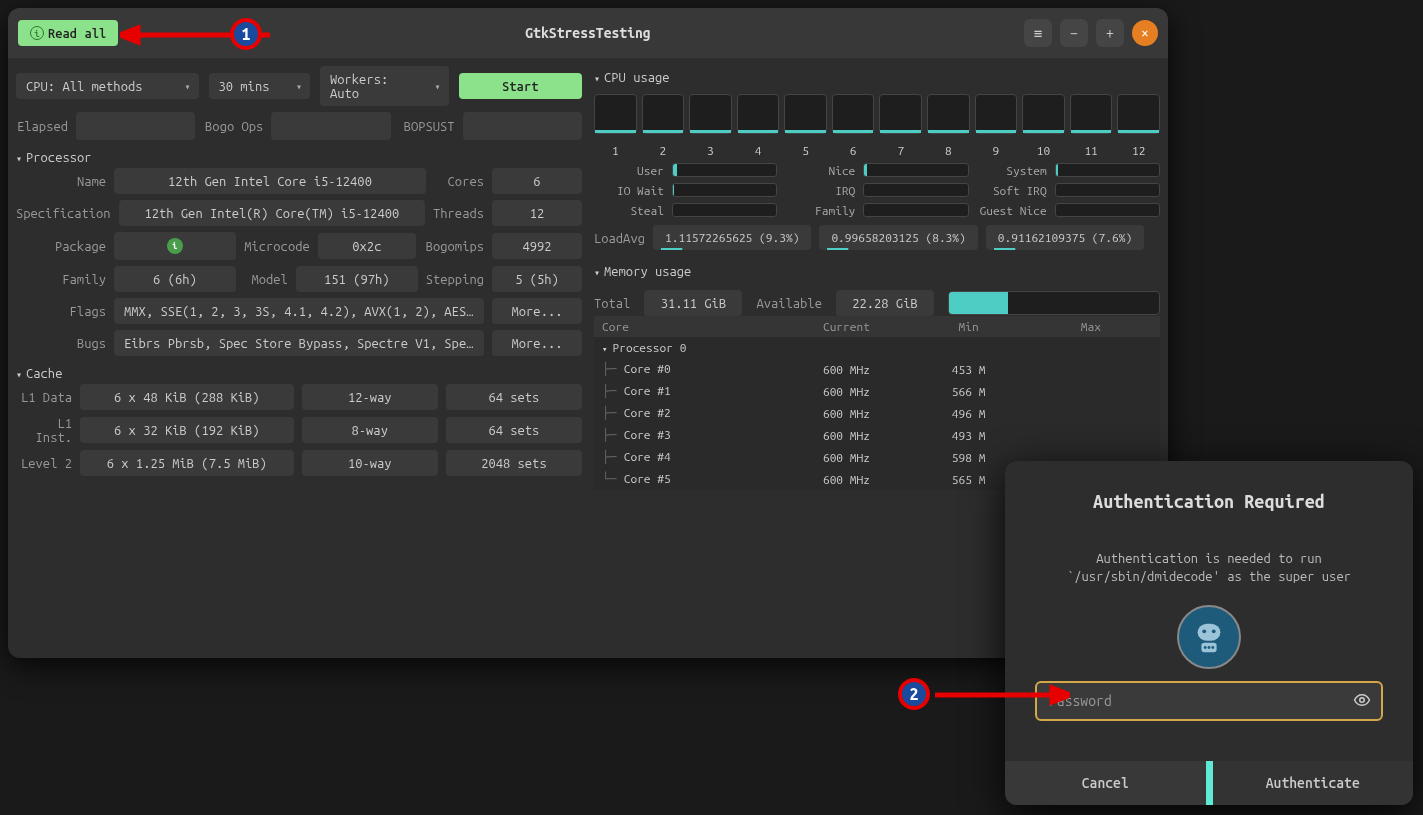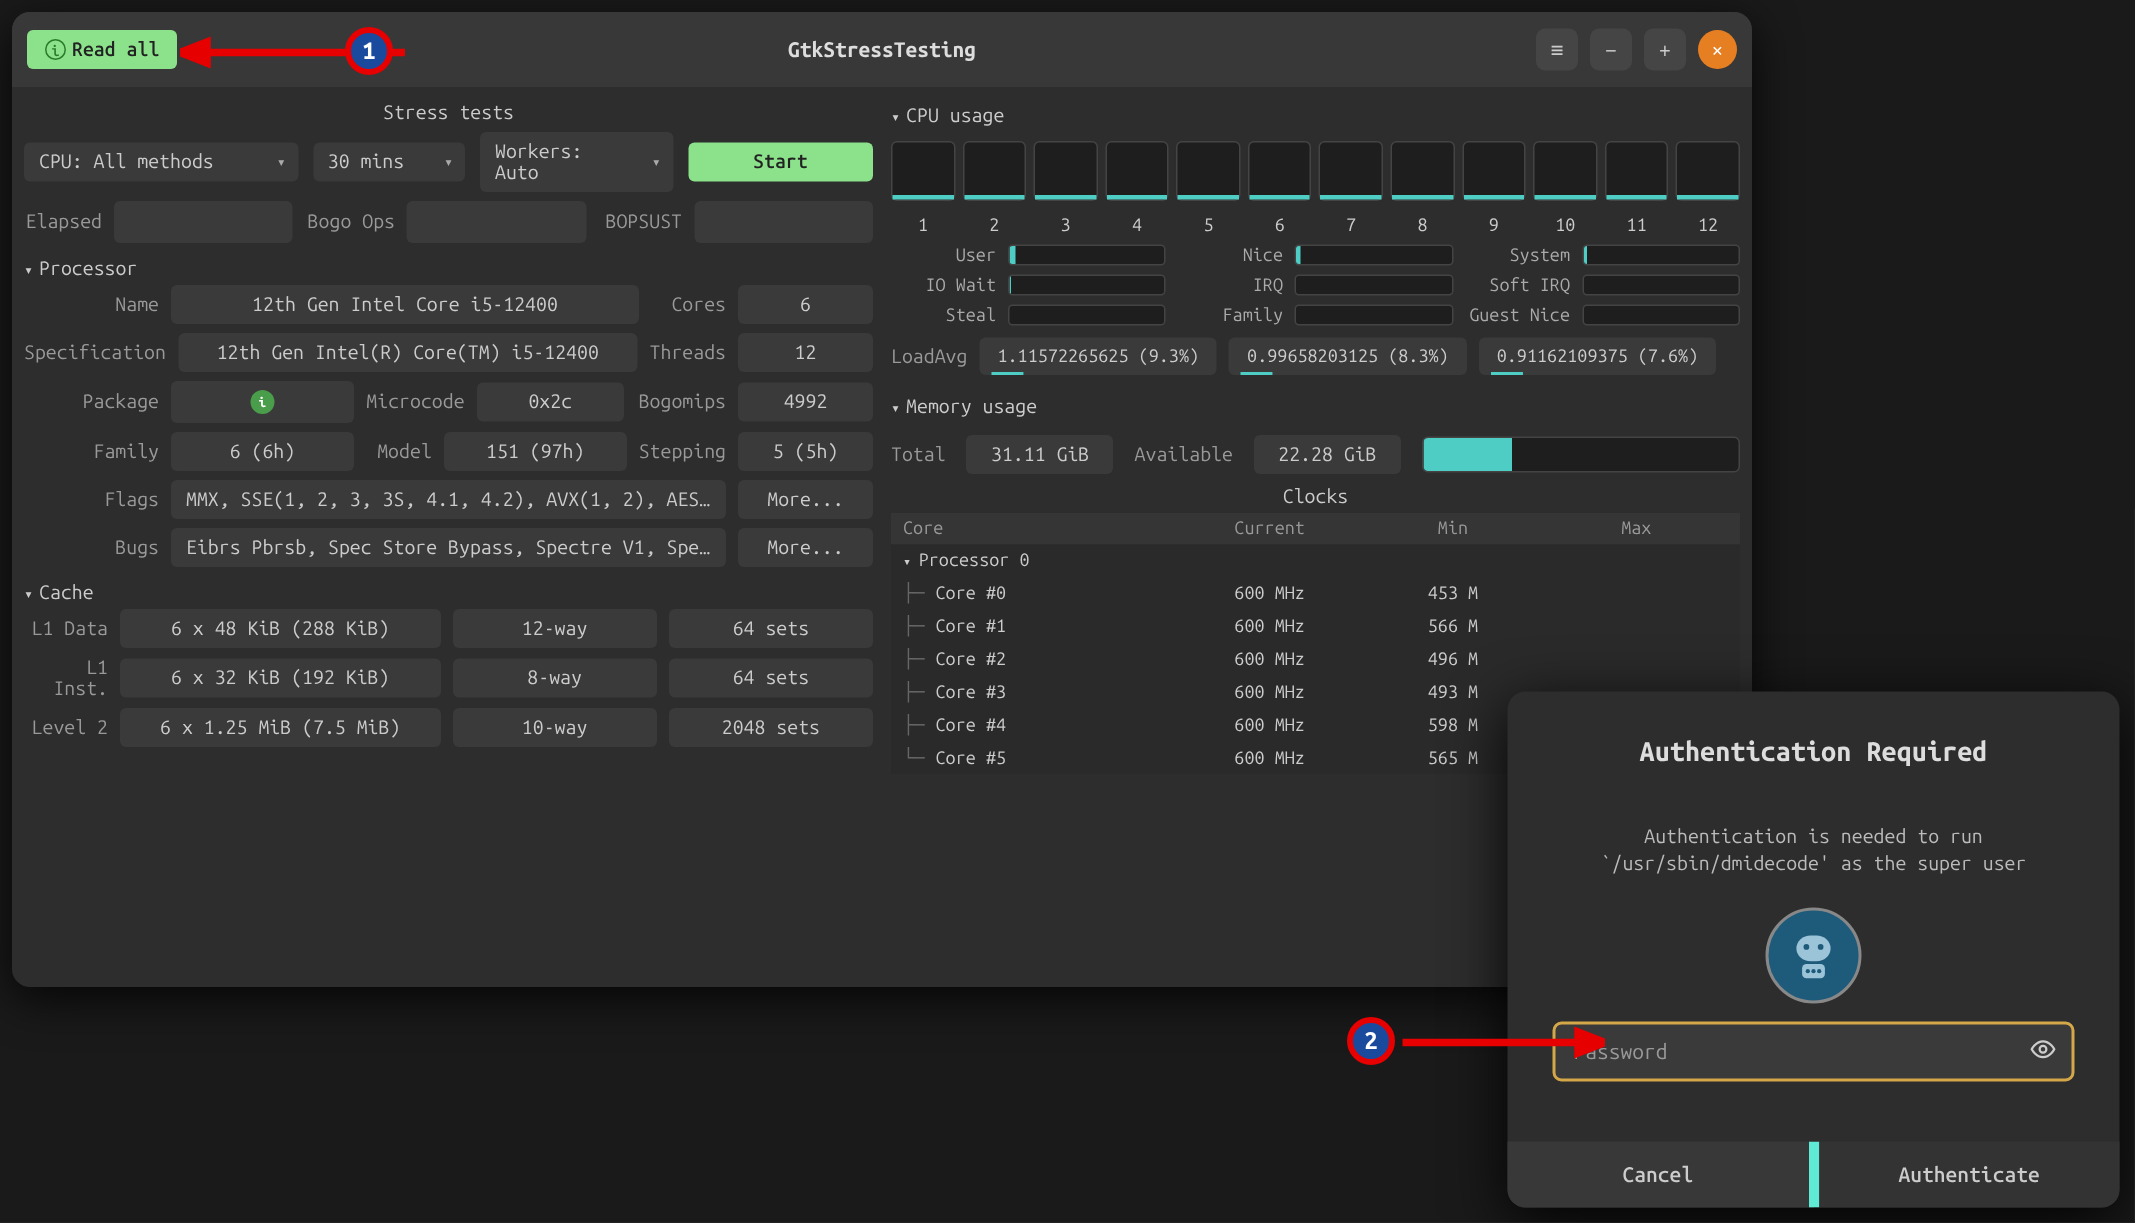--- a/index.html
+++ b/index.html
@@ -94,21 +94,20 @@
       <button class="menu-btn">≡</button>
       <button class="win-btn">−</button>
       <button class="win-btn">+</button>
       <button class="win-btn close-btn">×</button>
     </div>
   </div>
 
   <div class="content">
 
     <div class="pane">
-      <div class="stress-title">Stress tests</div>
       <div class="row" style="gap:10px;">
         <div class="combo" style="flex:2.2;">
             <span>CPU: All methods</span>
           </div>
         <div class="combo" style="flex:1;">
             <span>30 mins</span>
           </div>
         <div class="combo" style="flex:1.4;">
             <span>Workers: Auto</span>
           </div>
@@ -269,21 +268,20 @@
       <div class="mem-row">
         <div class="lbl">Total</div>
         <div class="val" style="min-width:98px;">31.11 GiB</div>
         <div class="lbl">Available</div>
         <div class="val" style="min-width:98px;">22.28 GiB</div>
         <div class="mem-bar">
             <div class="mem-fill" id="mem-fill" style="width: 28%;"></div>
           </div>
       </div>
 
-      <div class="clocks-title">Clocks</div>
       <div class="clocks-hdr">
         <div>Core</div>
         <div style="text-align:center;">Current</div>
         <div style="text-align:center;">Min</div>
         <div style="text-align:center;">Max</div>
       </div>
       <div class="clocks-body">
         <div class="clock-proc"><span>Processor 0</span></div>
         <div id="clock-rows">
             <div class="clock-row">

